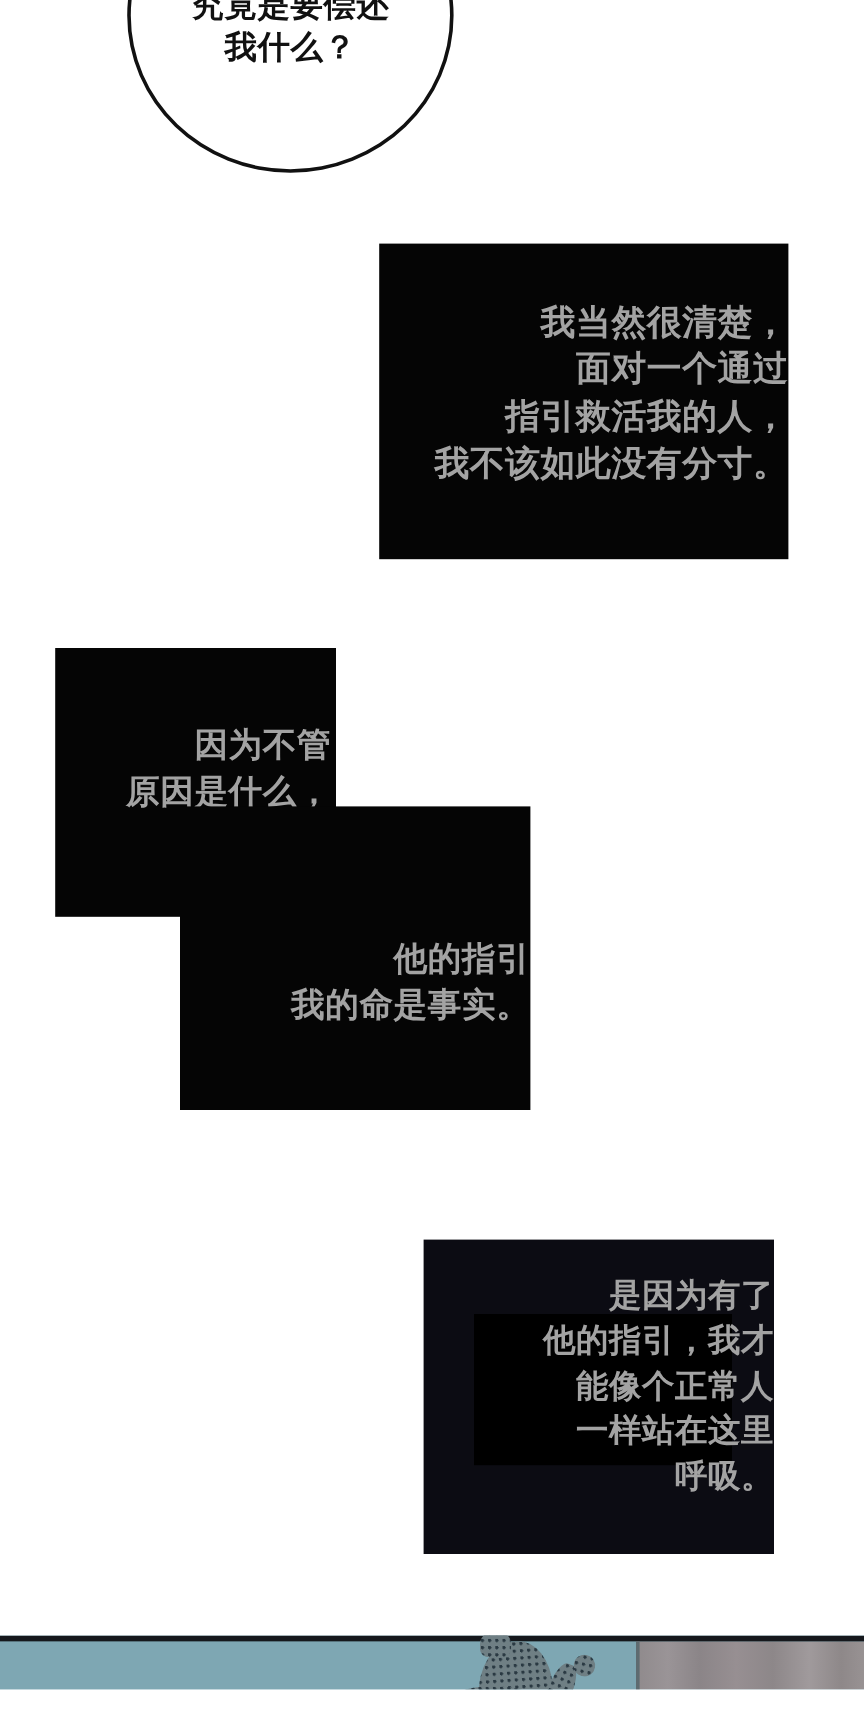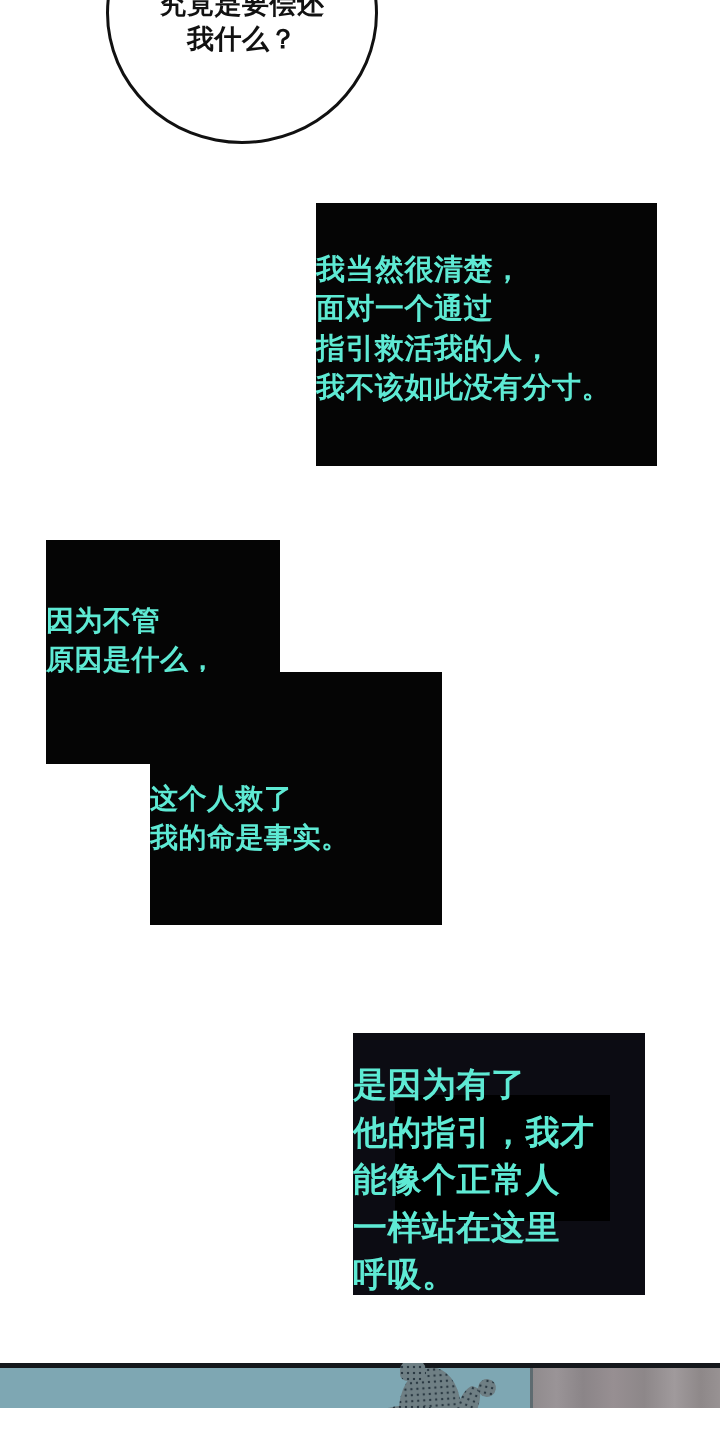--- a/index.html
+++ b/index.html
@@ -46,27 +46,27 @@
 
   
   .panel {
     position: absolute;
     background: #050505;
     box-sizing: border-box;
     overflow: hidden;
   }
   .panel-text {
     position: absolute;
-    color: #5eead4;
+    color: #a3a3a3;
     font-size: 29px;
     font-weight: 700;
     line-height: 1.35;
     letter-spacing: 0.5px;
     white-space: pre-line;
-    text-align: left;
+    text-align: right;
   }
 
   
   #panel-clarity {
     left: 316px;
     top: 203px;
     width: 341px;
     height: 263px;
   }
   #panel-clarity .panel-text {
@@ -120,21 +120,21 @@
     left: 42px;
     top: 62px;
     width: 215px;
     height: 126px;
     background: #000000;
   }
   #panel-guidance .panel-text {
     left: 0;
     right: 0;
     top: 28px;
-    font-size: 34px;
+    font-size: 27px;
     line-height: 1.40;
   }
 
   
   #art-strip {
     position: absolute;
     left: 0;
     top: 1363px;
     width: 720px;
     height: 77px;
@@ -284,21 +284,21 @@
 指引救活我的人，
 我不该如此没有分寸。</div>
   </div>
 
   <div class="panel" id="panel-reason">
     <div class="panel-text">因为不管
 原因是什么，</div>
   </div>
 
   <div class="panel" id="panel-saved">
-    <div class="panel-text">这个人救了
+    <div class="panel-text">他的指引
 我的命是事实。</div>
   </div>
 
   <div class="panel" id="panel-guidance">
     <div class="inner-block"></div>
     <div class="panel-text">是因为有了
 他的指引，我才
 能像个正常人
 一样站在这里
 呼吸。</div>

